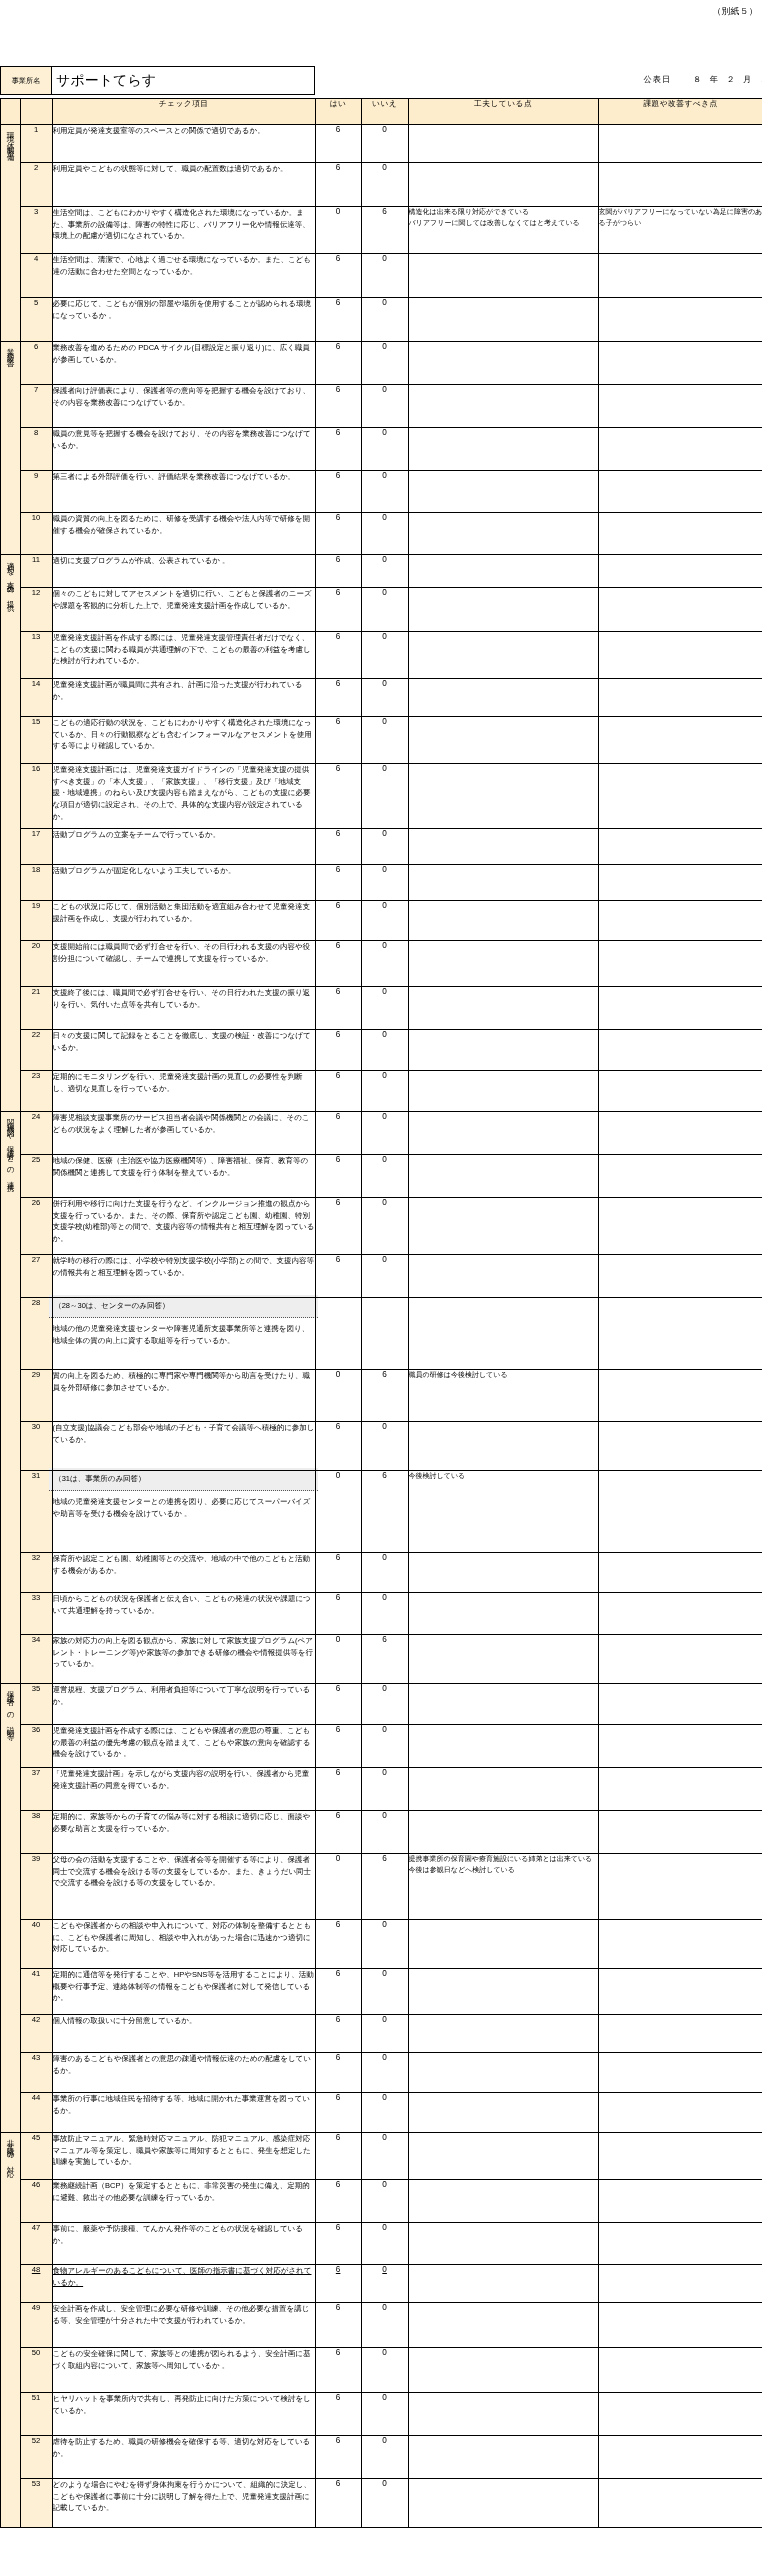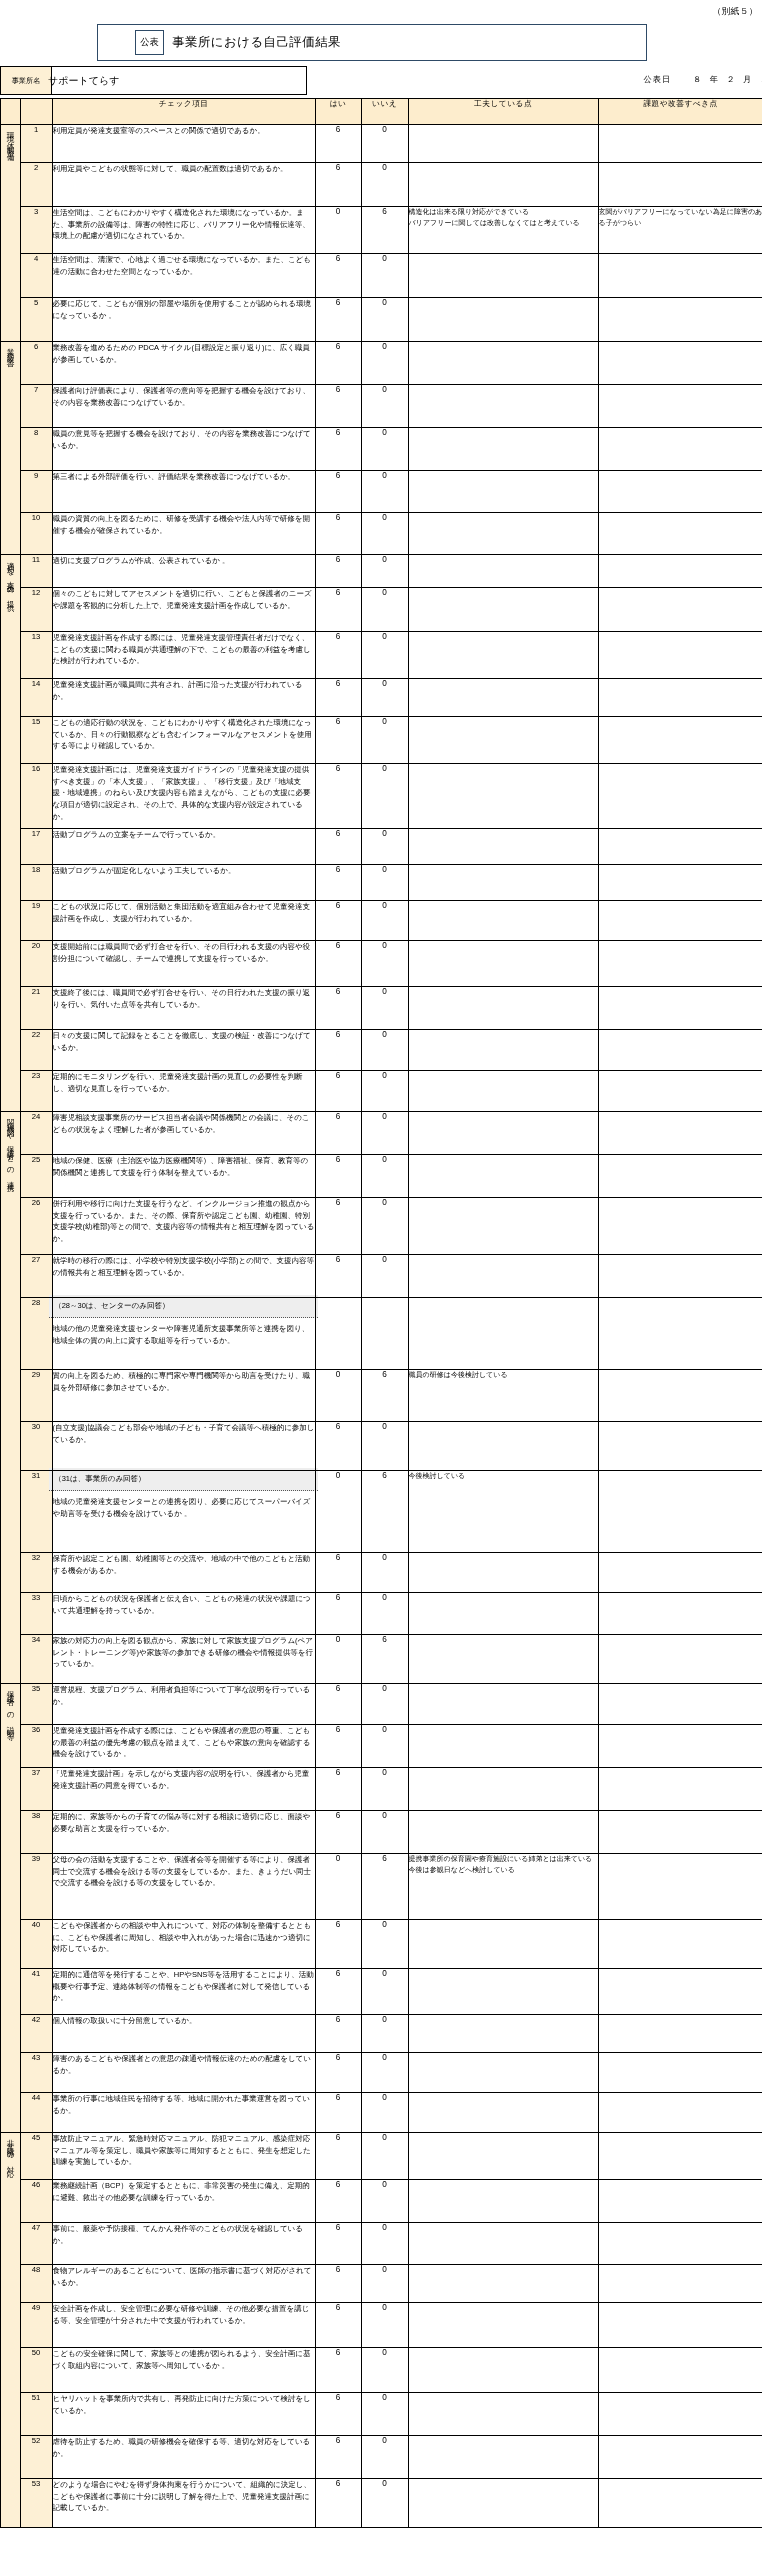--- a/index.html
+++ b/index.html
@@ -77,31 +77,31 @@
     background: #fdf0d5;
     border: 0.5px solid #000;
     box-sizing: border-box;
     display: flex;
     align-items: center;
     justify-content: center;
     font-size: 7.2px;
   }
   .office-value {
     position: absolute;
-    left: 44px;
+    left: 52px;
     top: 0;
     width: 263px;
     height: 29px;
     border: 0.5px solid #000;
     border-left: none;
     box-sizing: border-box;
     display: flex;
     align-items: center;
     padding-left: 4.1px;
-    font-size: 10px;
+    font-size: 14px;
   }
   .pubdate {
     position: absolute;
     right: 10.3px;
     top: 8.2px;
     font-size: 8.2px;
     letter-spacing: 0.5px;
     display: flex;
     align-items: center;
     gap: 22px;
@@ -191,24 +191,20 @@
   }
 </style>
 </head>
 <body>
 
 <div id="page">
 
   <div class="top-area">
     <div class="bessi">（別紙５）</div>
 
-    <div class="title-box">
-      <div class="koho-badge">公表</div>
-      <div class="title-text">事業所における自己評価結果</div>
-    </div>
 
     <div class="office-row">
       <div class="office-label">事業所名</div>
       <div class="office-value">サポートてらす</div>
       <div class="pubdate">
         <span class="lab">公表日</span>
         <span class="dateparts">８ 年 ２ 月 １ 日</span>
       </div>
     </div>
   </div>
@@ -896,21 +892,21 @@
           </td>
           <td class="yes">6</td>
           <td class="no">0</td>
           <td class="good">
             <div></div>
           </td>
           <td class="issue">
             <div></div>
           </td>
         </tr>
-        <tr style="height: 38px;">
+        <tr style="height: 38px; text-decoration: underline;">
           <td class="num">48</td>
           <td class="item">
             <div>食物アレルギーのあるこどもについて、医師の指示書に基づく対応がされているか。</div>
           </td>
           <td class="yes">6</td>
           <td class="no">0</td>
           <td class="good">
             <div></div>
           </td>
           <td class="issue">

